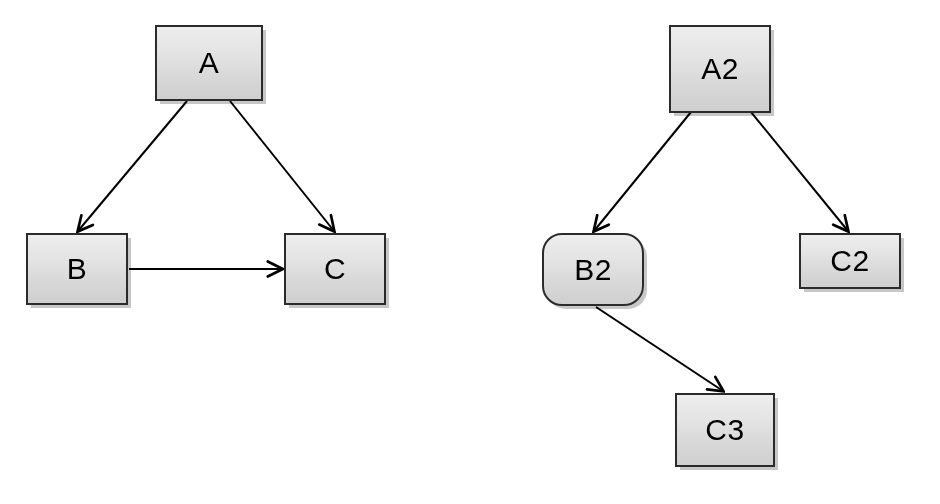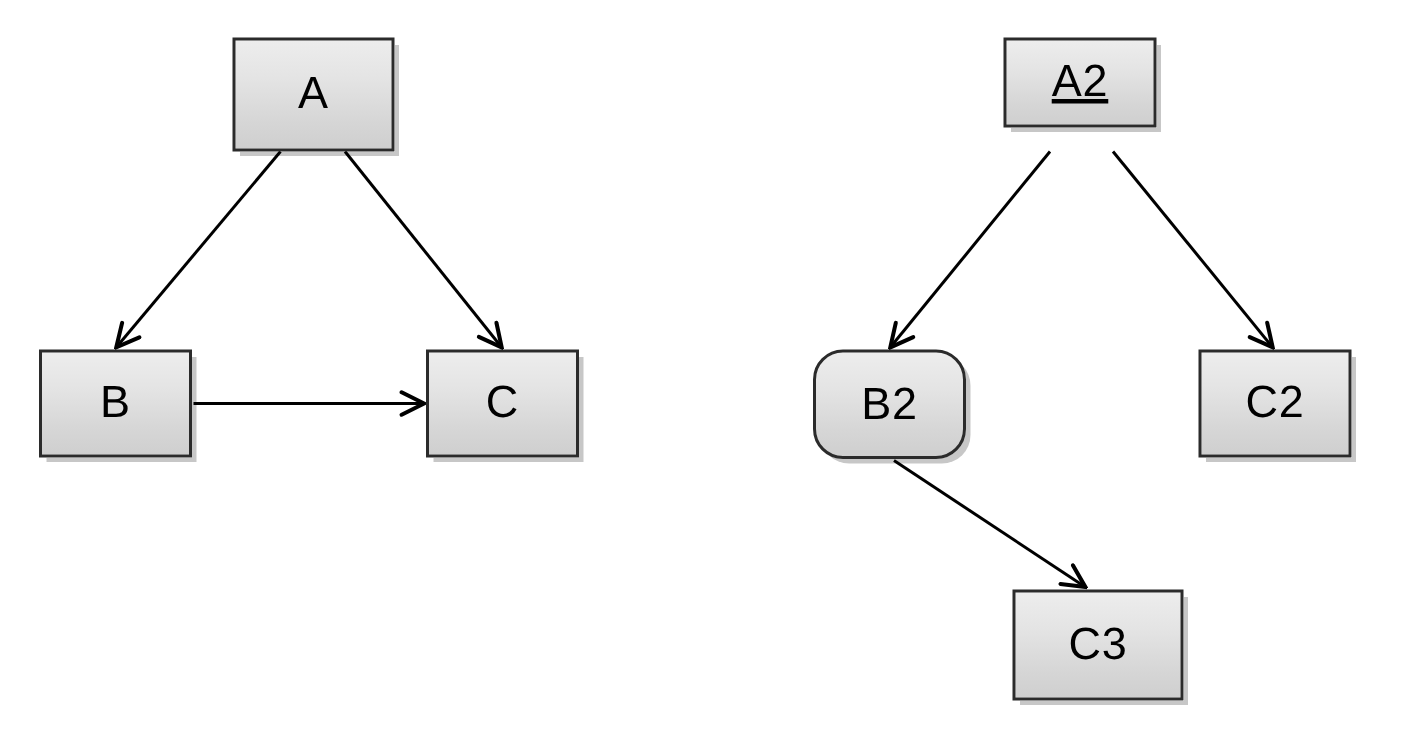--- a/index.html
+++ b/index.html
@@ -69,27 +69,27 @@
   <div id="nodes-group">
       <div class="node" style="left: 155px; top: 25px; width: 108px; height: 76px;">
         <span class="node-label">A</span>
       </div>
       <div class="node" style="left: 26px; top: 233px; width: 102px; height: 72px;">
         <span class="node-label">B</span>
       </div>
       <div class="node" style="left: 284px; top: 233px; width: 102px; height: 72px;">
         <span class="node-label">C</span>
       </div>
-      <div class="node" style="left: 669px; top: 25px; width: 102px; height: 60px; text-decoration: underline;">
+      <div class="node" style="left: 669px; top: 25px; width: 102px; height: 88px;">
         <span class="node-label">A2</span>
       </div>
       <div class="node" style="left: 542px; top: 233px; width: 102px; height: 73px; border-radius: 20px;">
         <span class="node-label">B2</span>
       </div>
-      <div class="node" style="left: 799px; top: 233px; width: 102px; height: 72px;">
+      <div class="node" style="left: 799px; top: 233px; width: 102px; height: 56px;">
         <span class="node-label">C2</span>
       </div>
-      <div class="node" style="left: 675px; top: 393px; width: 114px; height: 74px;">
+      <div class="node" style="left: 675px; top: 393px; width: 100px; height: 74px;">
         <span class="node-label">C3</span>
       </div>
     </div>
 
 </div>
 
 </body></html>

